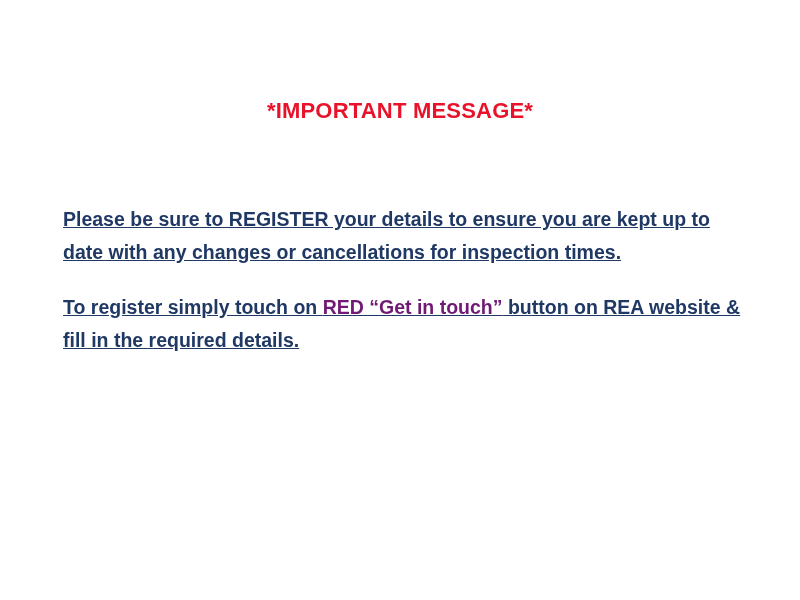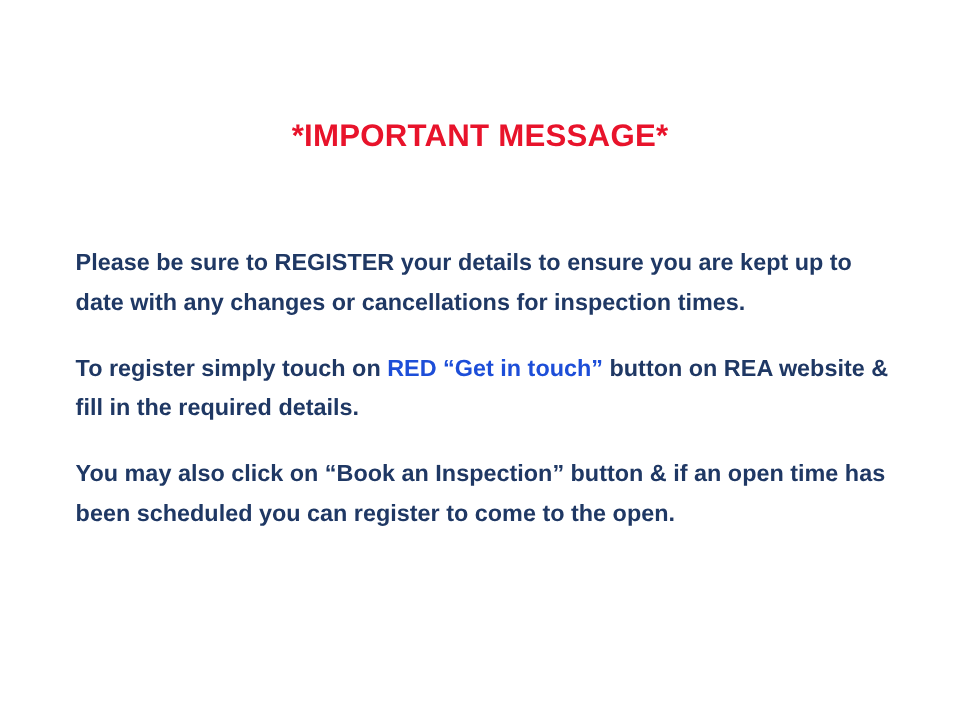--- a/index.html
+++ b/index.html
@@ -19,56 +19,56 @@
     height: 600px;
     box-sizing: border-box;
   }
   .title {
     position: absolute;
     top: 98px;
     left: 0;
     width: 800px;
     text-align: center;
     color: #e8132b;
-    font-size: 26px;
+    font-size: 22px;
     font-weight: bold;
     letter-spacing: 0.2px;
   }
   .body-block {
     position: absolute;
     top: 203px;
     left: 63px;
     width: 680px;
     color: #1f3864;
     font-size: 19.5px;
     font-weight: bold;
     line-height: 33px;
   }
   .para {
     margin: 0 0 22px 0;
+    text-decoration: underline;
   }
   .para:last-child {
     margin-bottom: 0;
   }
   .red-inline {
-    color: #1d4ed8;
+    color: #701a75;
   }
 </style>
 </head>
 <body>
 
 <div class="slide">
 
   <div class="title">*IMPORTANT MESSAGE*</div>
 
   <div class="body-block">
 
     <p class="para">Please be sure to REGISTER your details to ensure you are kept up to date with any changes or cancellations for inspection times.</p>
 
     <p class="para">
       <span>To register simply touch on </span><span class="red-inline">RED “Get in touch”</span><span> button on REA website &amp; fill in the required details.</span>
     </p>
 
 
-    <p class="para">You may also click on “Book an Inspection” button &amp; if an open time has been scheduled you can register to come to the open.</p>
 
   </div>
 </div>
 
 </body></html>

